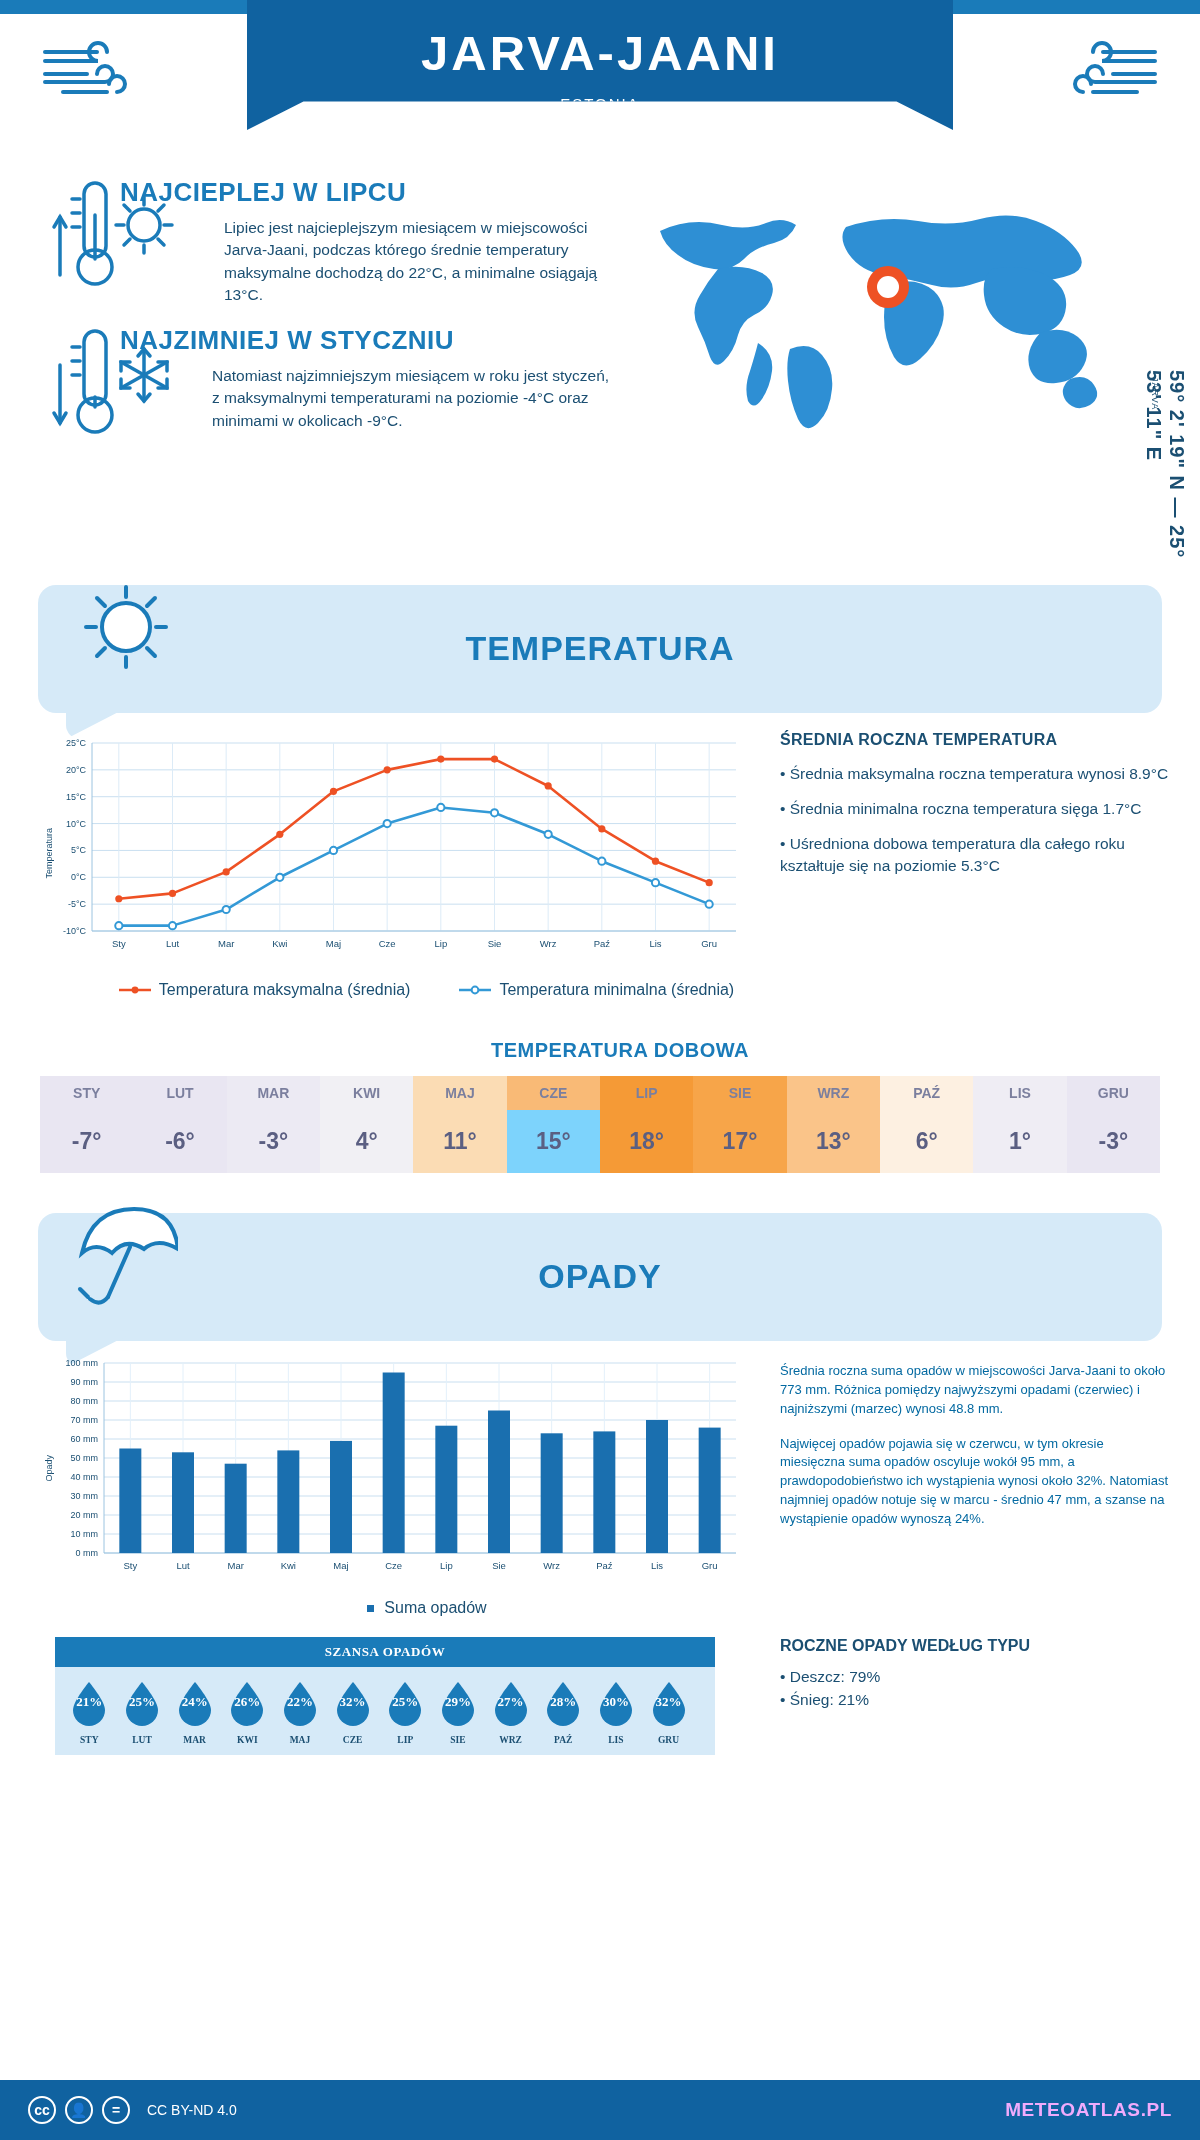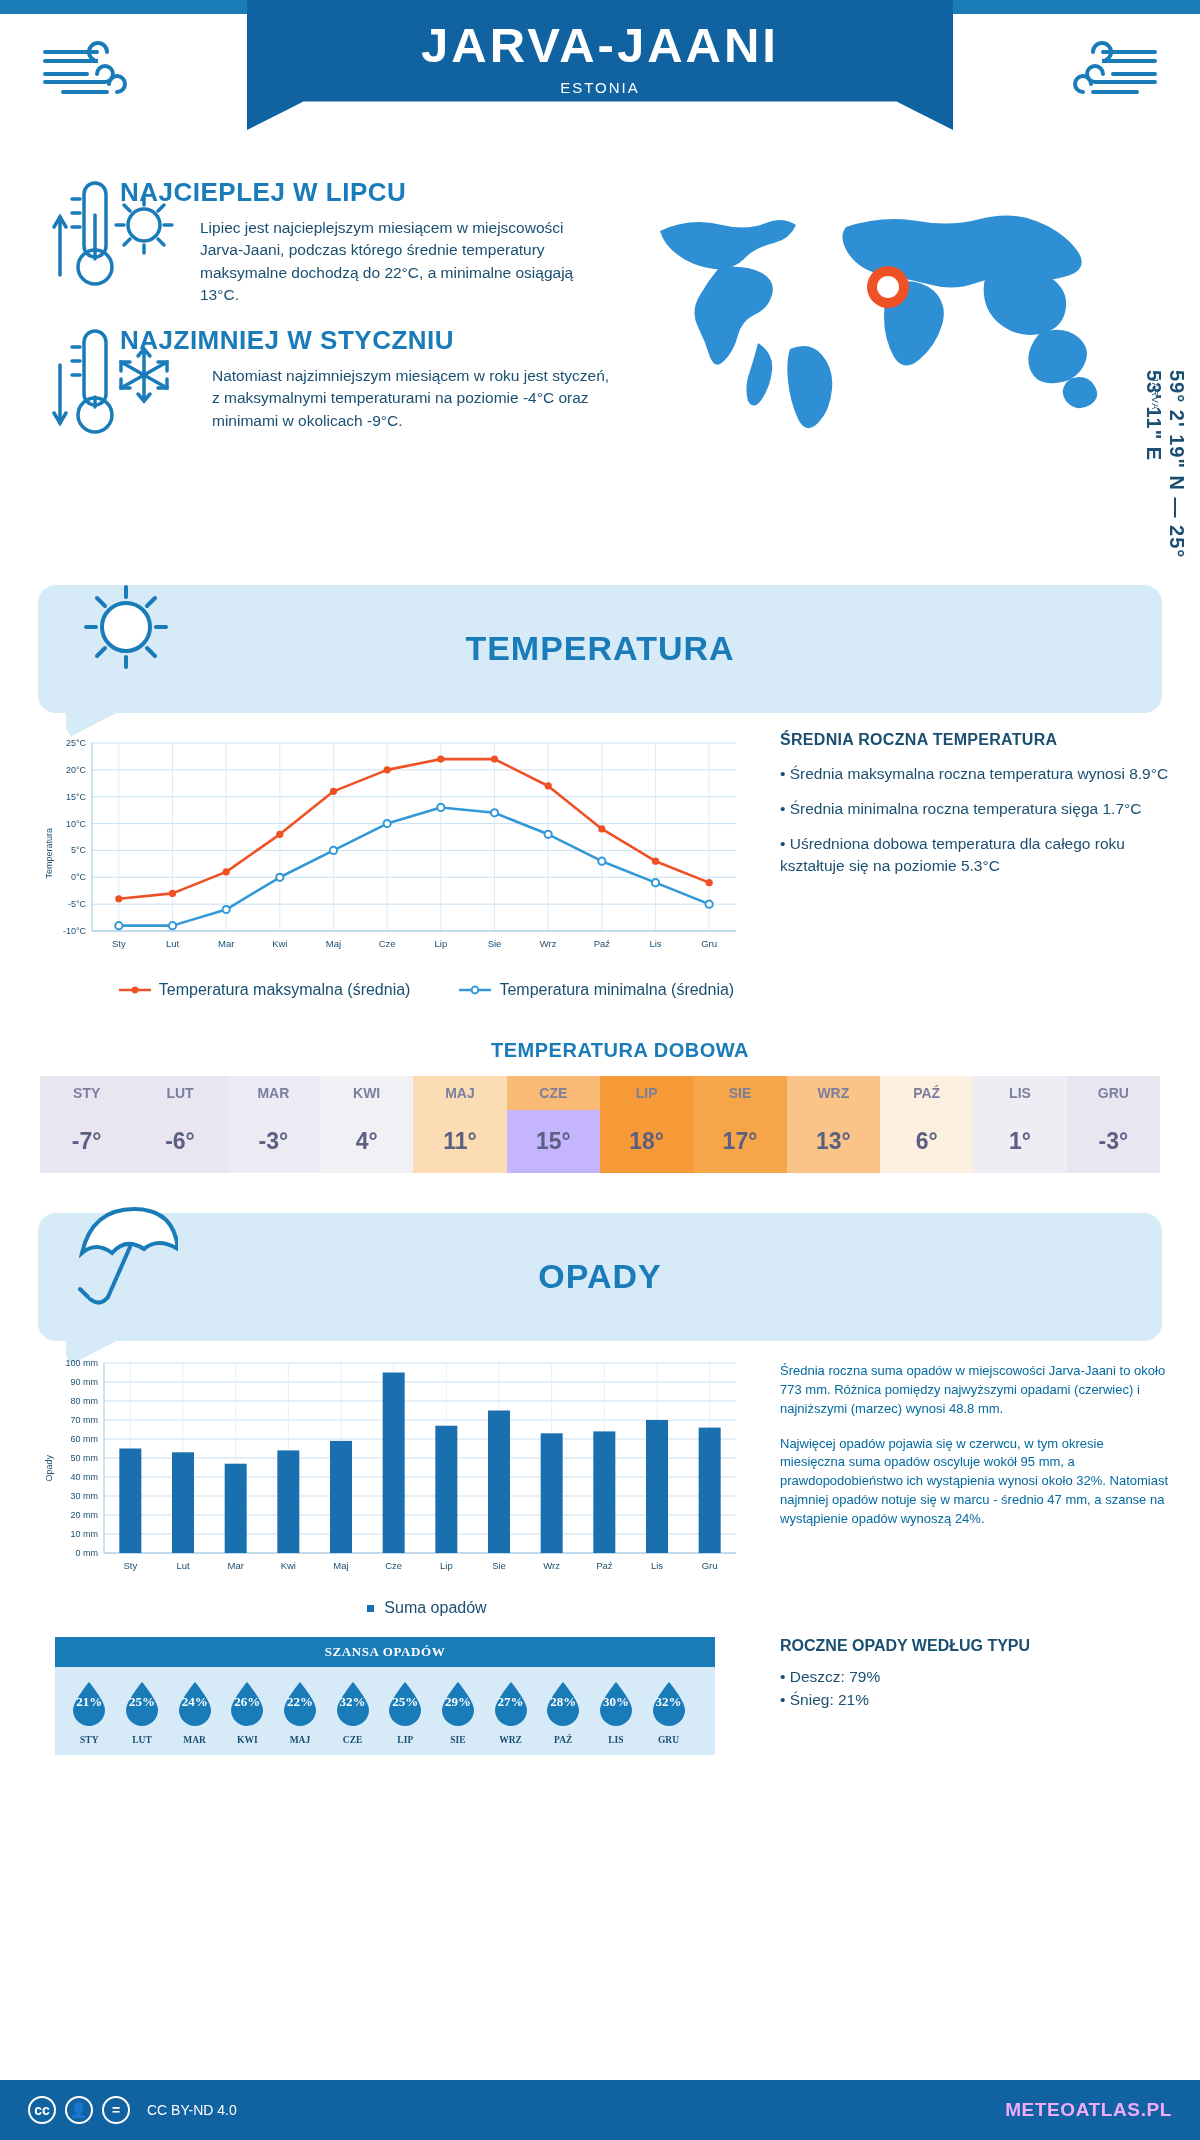--- a/index.html
+++ b/index.html
@@ -19,21 +19,21 @@
   .header-band { position:absolute; left:0; top:0; width:1200px; height:14px; background:#1a7bb9; }
   .header-center {
     position:absolute; left:247px; top:0; width:706px; height:130px;
     background:#1062a0;
     clip-path: polygon(0 0, 100% 0, 100% 100%, 92% 78%, 8% 78%, 0 100%);
     display:flex; flex-direction:column; align-items:center; justify-content:flex-start;
     padding-top:20px;
   }
   .title {
     color:#ffffff; font-size:49px; font-weight:bold; letter-spacing:3px;
-    margin:0; line-height:1.05;
+    margin:8px; line-height:1.05;
   }
   .subtitle { color:#ffffff; font-size:15px; letter-spacing:2px; margin-top:8px; }
   .wind-left { position:absolute; left:35px; top:30px; }
   .wind-right { position:absolute; right:35px; top:30px; }
 
   
   .top-info { position:relative; height:430px; }
   .info-block { position:absolute; }
   .info-block h2 {
     margin:0 0 8px 0; color:#1a7bb9; font-size:26px; font-weight:bold; letter-spacing:0.5px;
@@ -176,21 +176,21 @@
           <line x1="76" y1="30" x2="82" y2="36"></line>
           <line x1="110" y1="64" x2="116" y2="70"></line>
           <line x1="76" y1="70" x2="82" y2="64"></line>
           <line x1="110" y1="36" x2="116" y2="30"></line>
         </g>
       </svg>
     </div>
     <div class="info-block" style="left:120px; top:22px;">
       <h2>NAJCIEPLEJ W LIPCU</h2>
     </div>
-    <div class="info-block" style="left:200px; top:62px;">
+    <div class="info-block" style="left:224px; top:62px;">
       <div class="info-text" style="width:392px;">Lipiec jest najcieplejszym miesiącem w miejscowości Jarva-Jaani, podczas którego średnie temperatury maksymalne dochodzą do 22°C, a minimalne osiągają 13°C.</div>
     </div>
 
     <div class="icon-col" style="left:48px; top:168px;">
       <svg width="130" height="120" viewBox="0 0 130 120">
         <g stroke="#1a7bb9" stroke-width="3.5" fill="none" stroke-linecap="round">
           <rect x="36" y="8" width="22" height="74" rx="11"></rect>
           <circle cx="47" cy="92" r="17"></circle>
           <line x1="47" y1="74" x2="47" y2="84"></line>
           <line x1="24" y1="24" x2="32" y2="24"></line>
@@ -377,21 +377,21 @@
         <div class="dcell-h" style="background: rgb(247, 165, 73);">SIE</div>
         <div class="dcell-h" style="background: rgb(250, 196, 137);">WRZ</div>
         <div class="dcell-h" style="background: rgb(253, 240, 225);">PAŹ</div>
         <div class="dcell-h" style="background: rgb(239, 237, 244);">LIS</div>
         <div class="dcell-h" style="background: rgb(233, 230, 242);">GRU</div>
         <div class="dcell-v" style="background: rgb(233, 230, 242);">-7°</div>
         <div class="dcell-v" style="background: rgb(233, 230, 242);">-6°</div>
         <div class="dcell-v" style="background: rgb(236, 234, 243);">-3°</div>
         <div class="dcell-v" style="background: rgb(241, 240, 244);">4°</div>
         <div class="dcell-v" style="background: rgb(251, 220, 180);">11°</div>
-        <div class="dcell-v" style="background: #c4b5fd;">15°</div>
+        <div class="dcell-v" style="background: #7dd3fc;">15°</div>
         <div class="dcell-v" style="background: rgb(245, 154, 54);">18°</div>
         <div class="dcell-v" style="background: rgb(247, 165, 73);">17°</div>
         <div class="dcell-v" style="background: rgb(250, 196, 137);">13°</div>
         <div class="dcell-v" style="background: rgb(253, 240, 225);">6°</div>
         <div class="dcell-v" style="background: rgb(239, 237, 244);">1°</div>
         <div class="dcell-v" style="background: rgb(233, 230, 242);">-3°</div>
       </div>
   </div>
 
   <div class="banner" style="margin-top:40px;">

